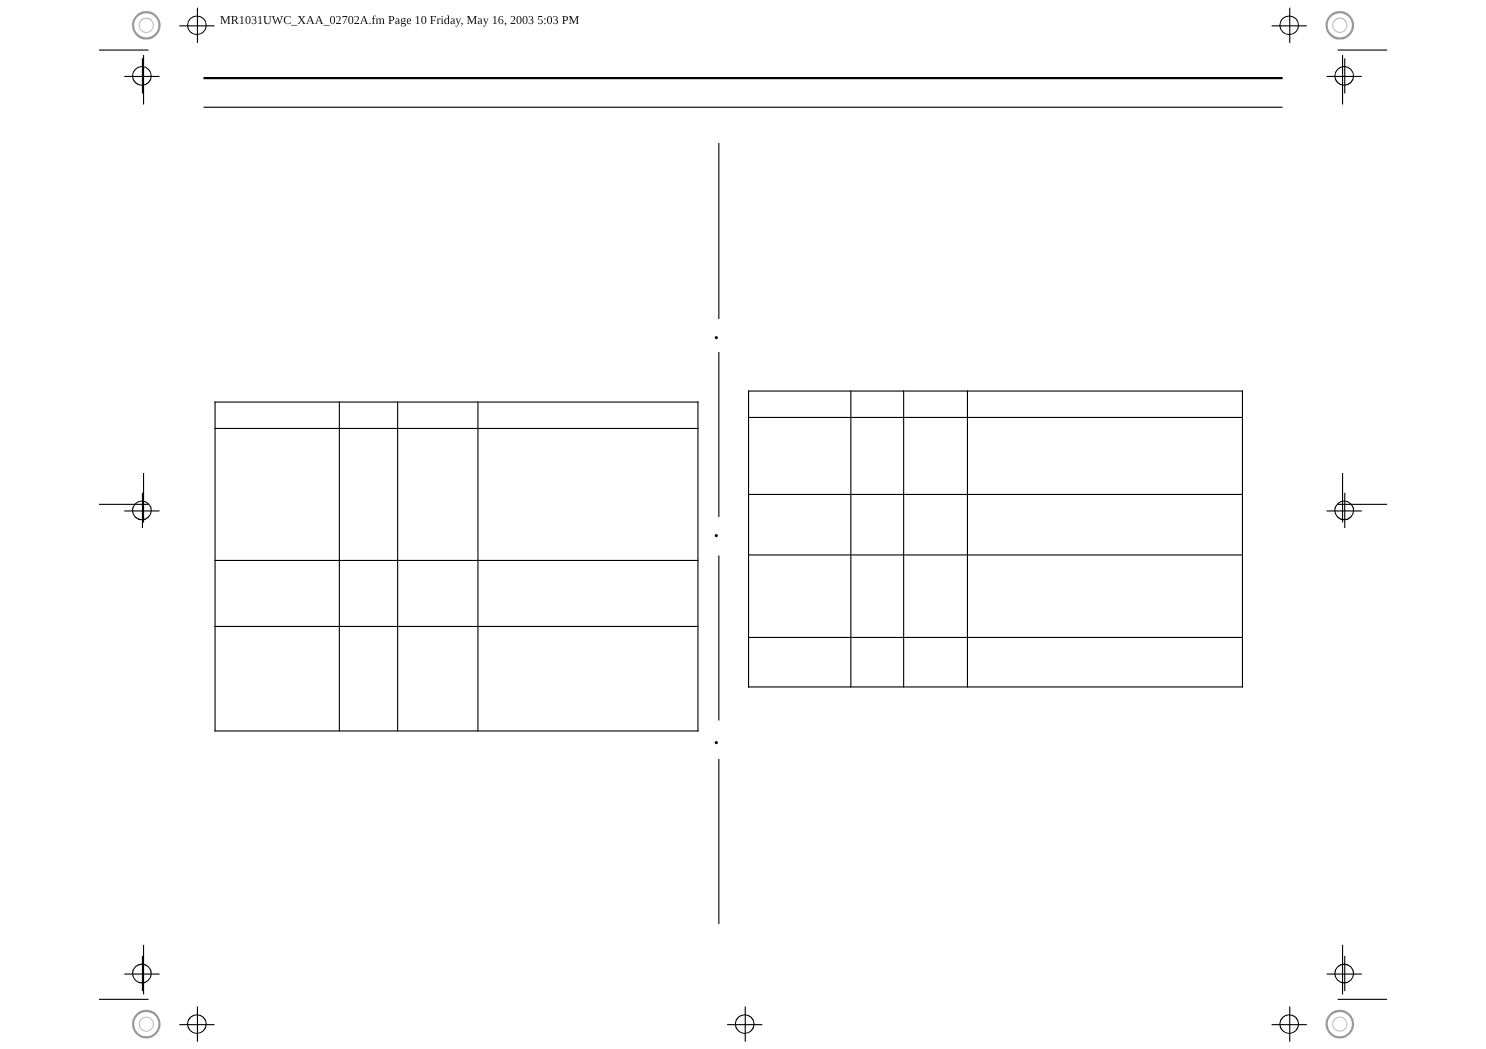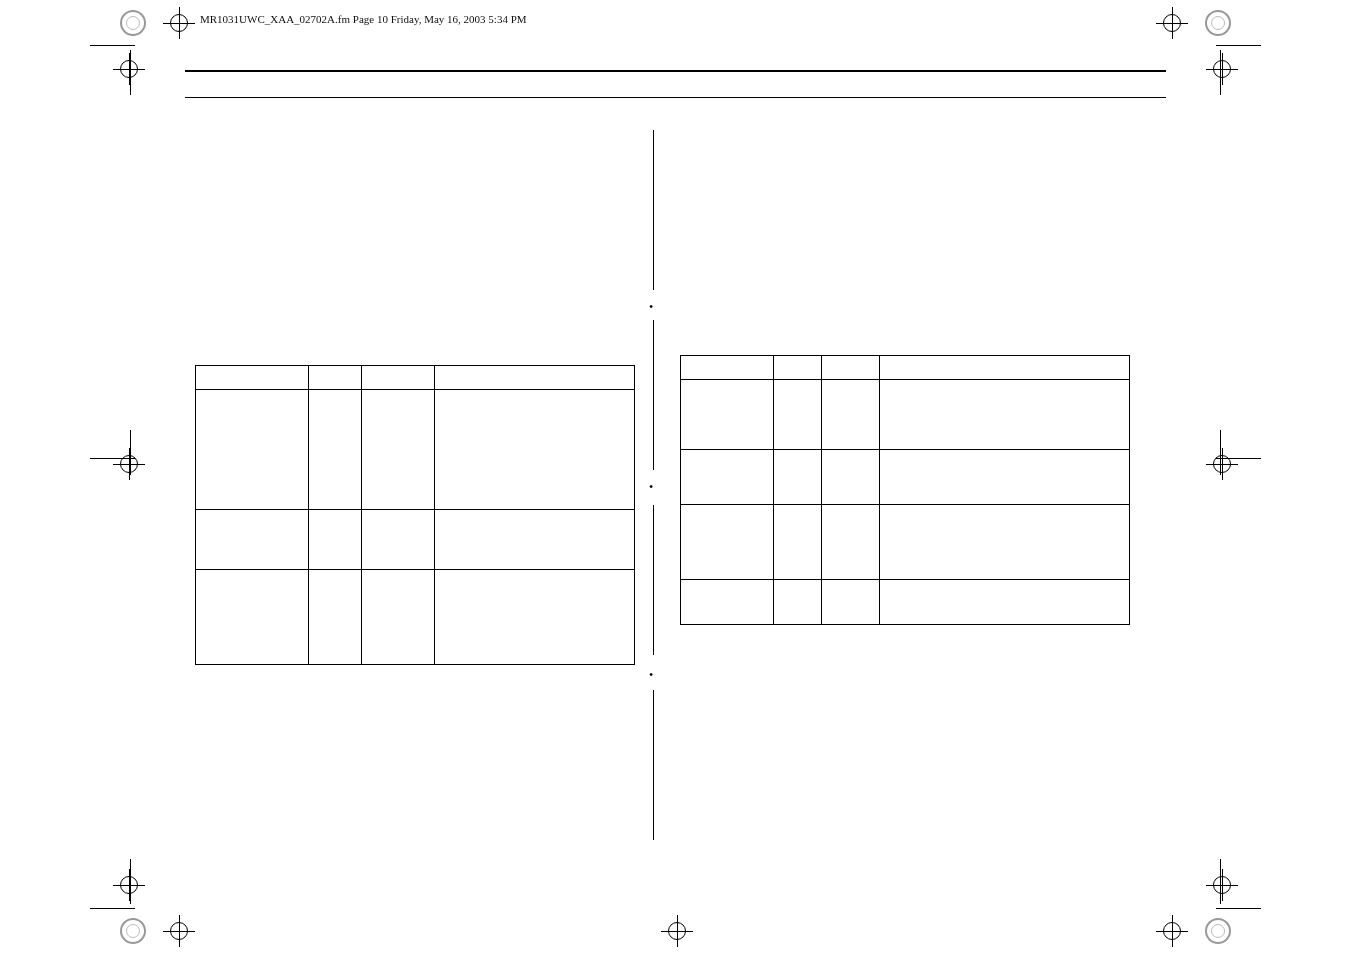--- a/index.html
+++ b/index.html
@@ -60,21 +60,21 @@
 <div class="reg" style="top:455px; right:120px;"></div>
 
 <div class="hz" style="bottom:45px; left:90px;"></div>
 <div class="vz" style="bottom:50px; left:130px;"></div>
 <div class="reg" style="bottom:60px; left:120px;"></div>
 
 <div class="hz" style="bottom:45px; right:90px;"></div>
 <div class="vz" style="bottom:50px; right:130px;"></div>
 <div class="reg" style="bottom:60px; right:120px;"></div>
 
-<div class="header-text">MR1031UWC_XAA_02702A.fm  Page 10  Friday, May 16, 2003  5:34 PM</div>
+<div class="header-text">MR1031UWC_XAA_02702A.fm  Page 10  Friday, May 16, 2003  5:03 PM</div>
 
 <div class="page-frame">
   <div class="hr1"></div>
   <div class="hr2" style="margin-top:25px;"></div>
 </div>
 
 <div style="position:absolute; left:653px; top:130px; height:160px; border-left:1px solid #000;"></div>
 <div style="position:absolute; left:653px; top:320px; height:150px; border-left:1px solid #000;"></div>
 <div style="position:absolute; left:653px; top:505px; height:150px; border-left:1px solid #000;"></div>
 <div style="position:absolute; left:653px; top:690px; height:150px; border-left:1px solid #000;"></div>

